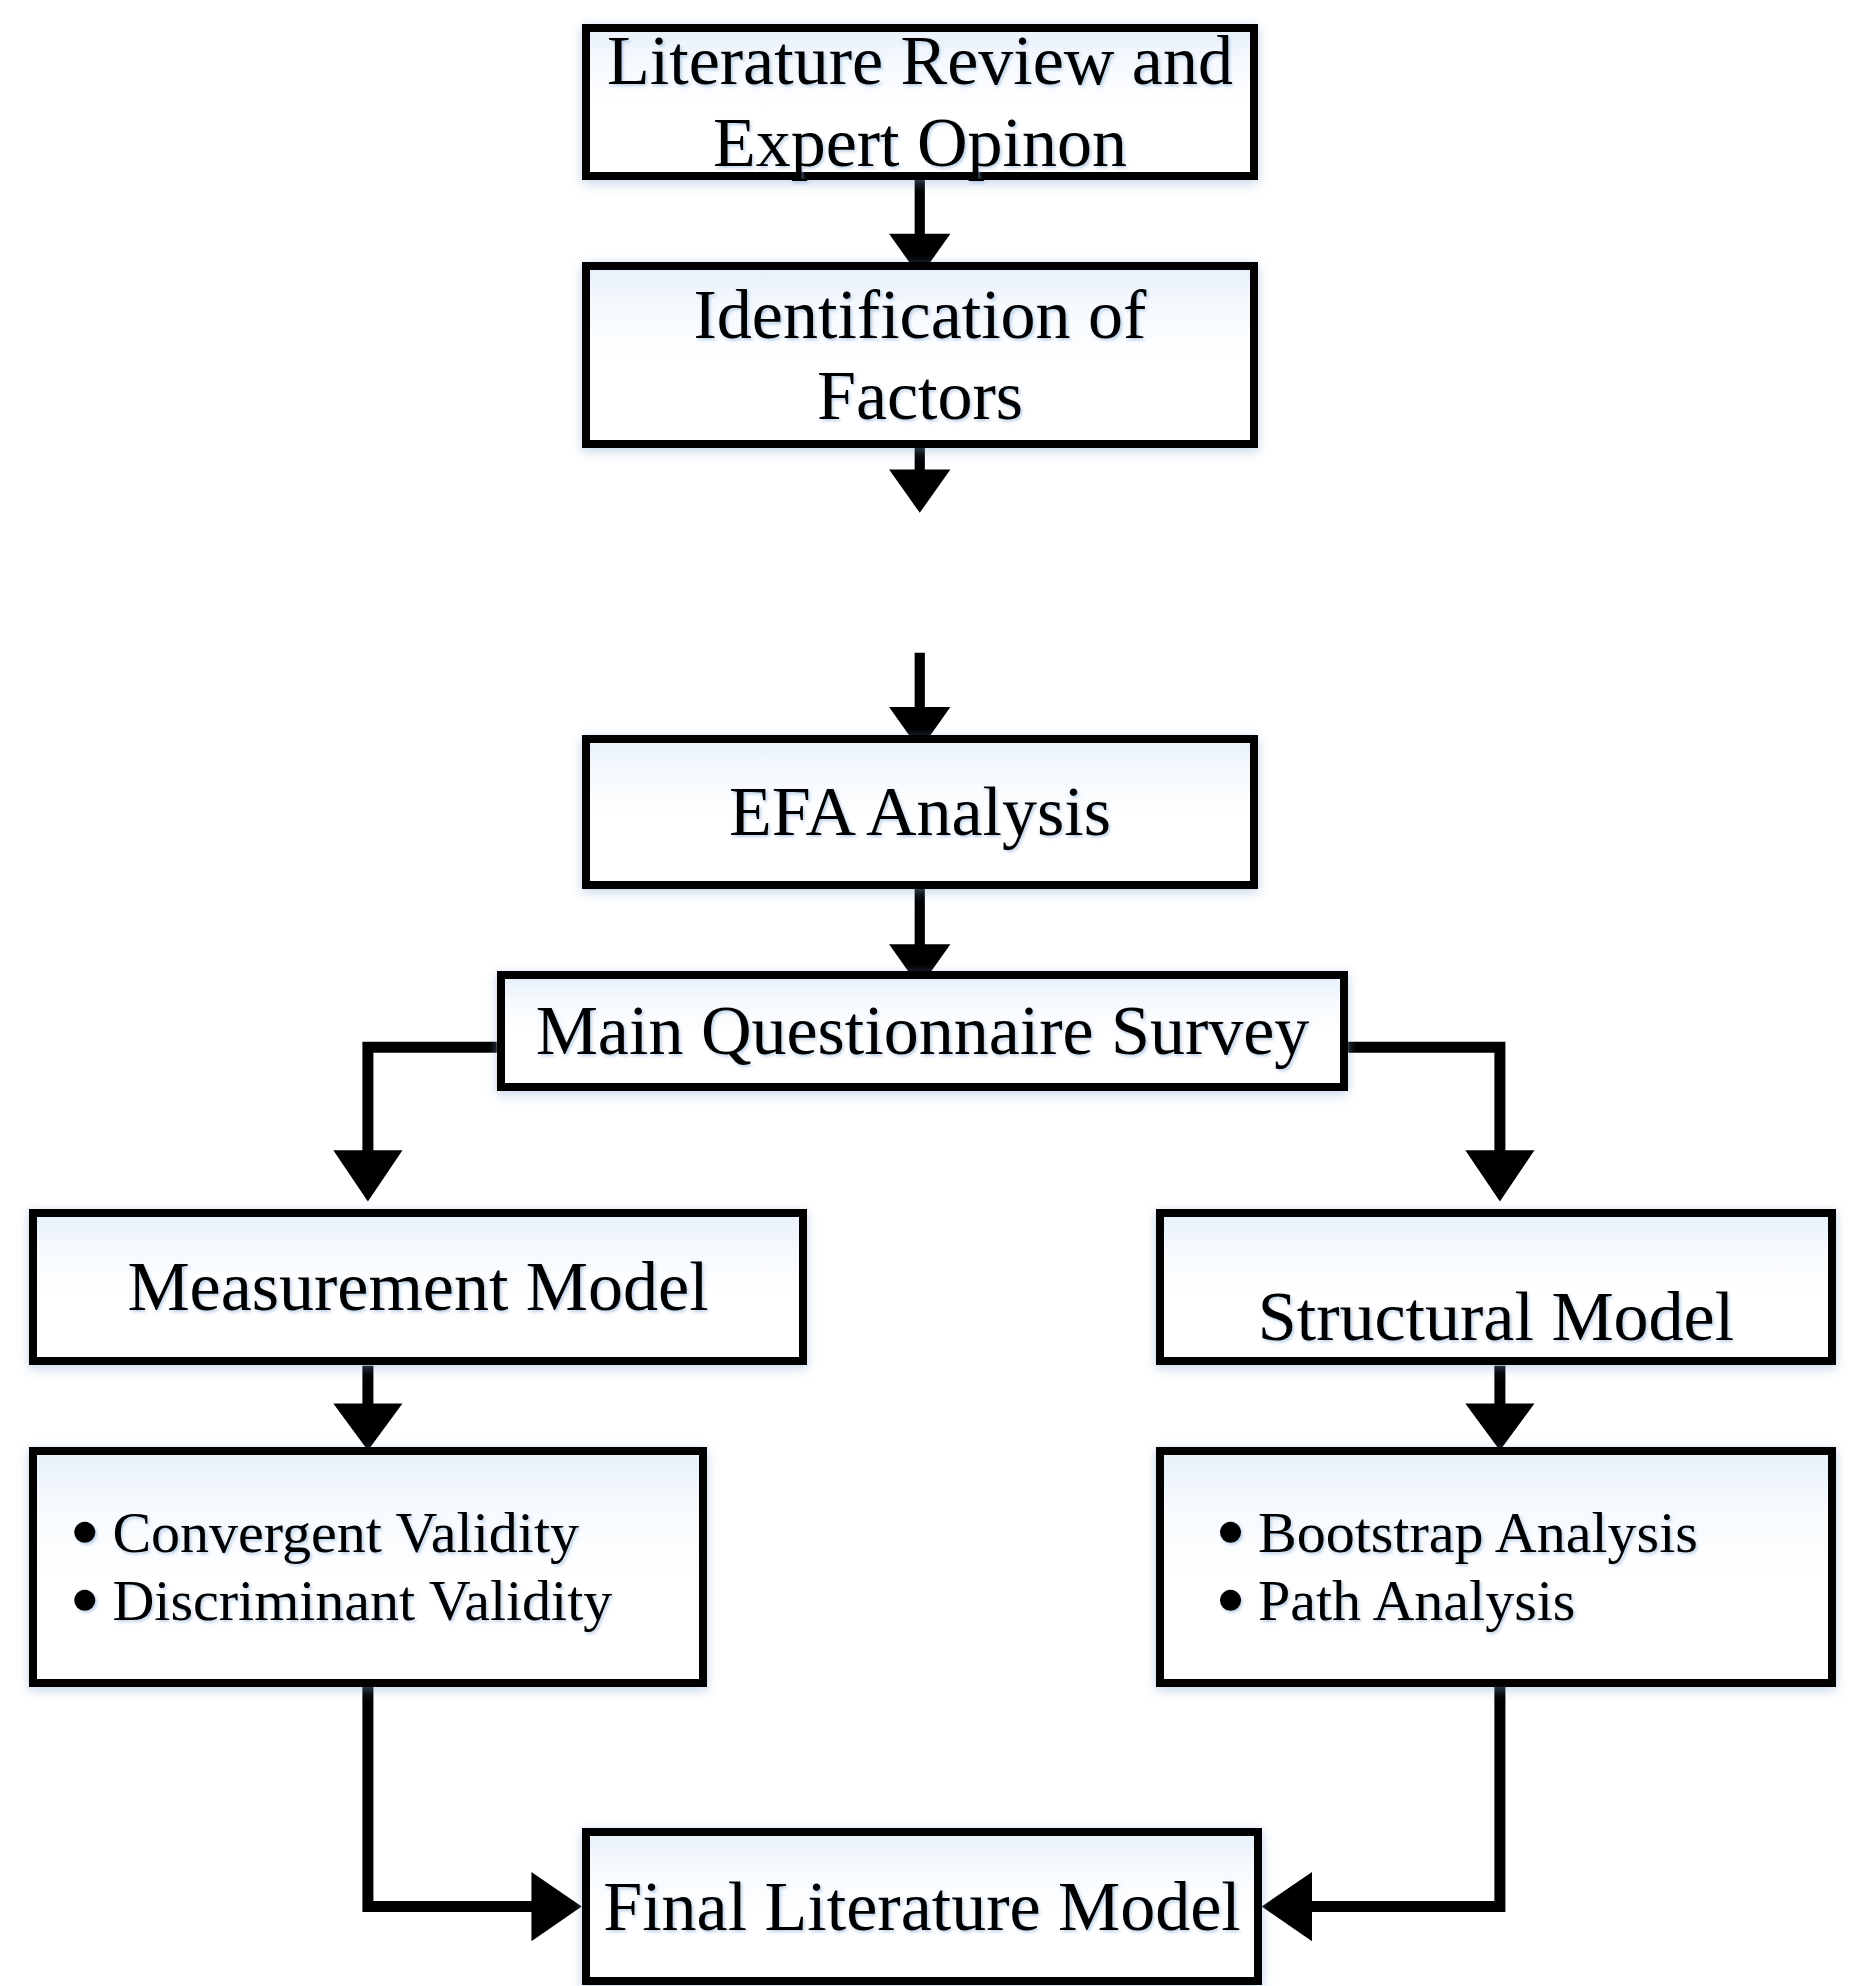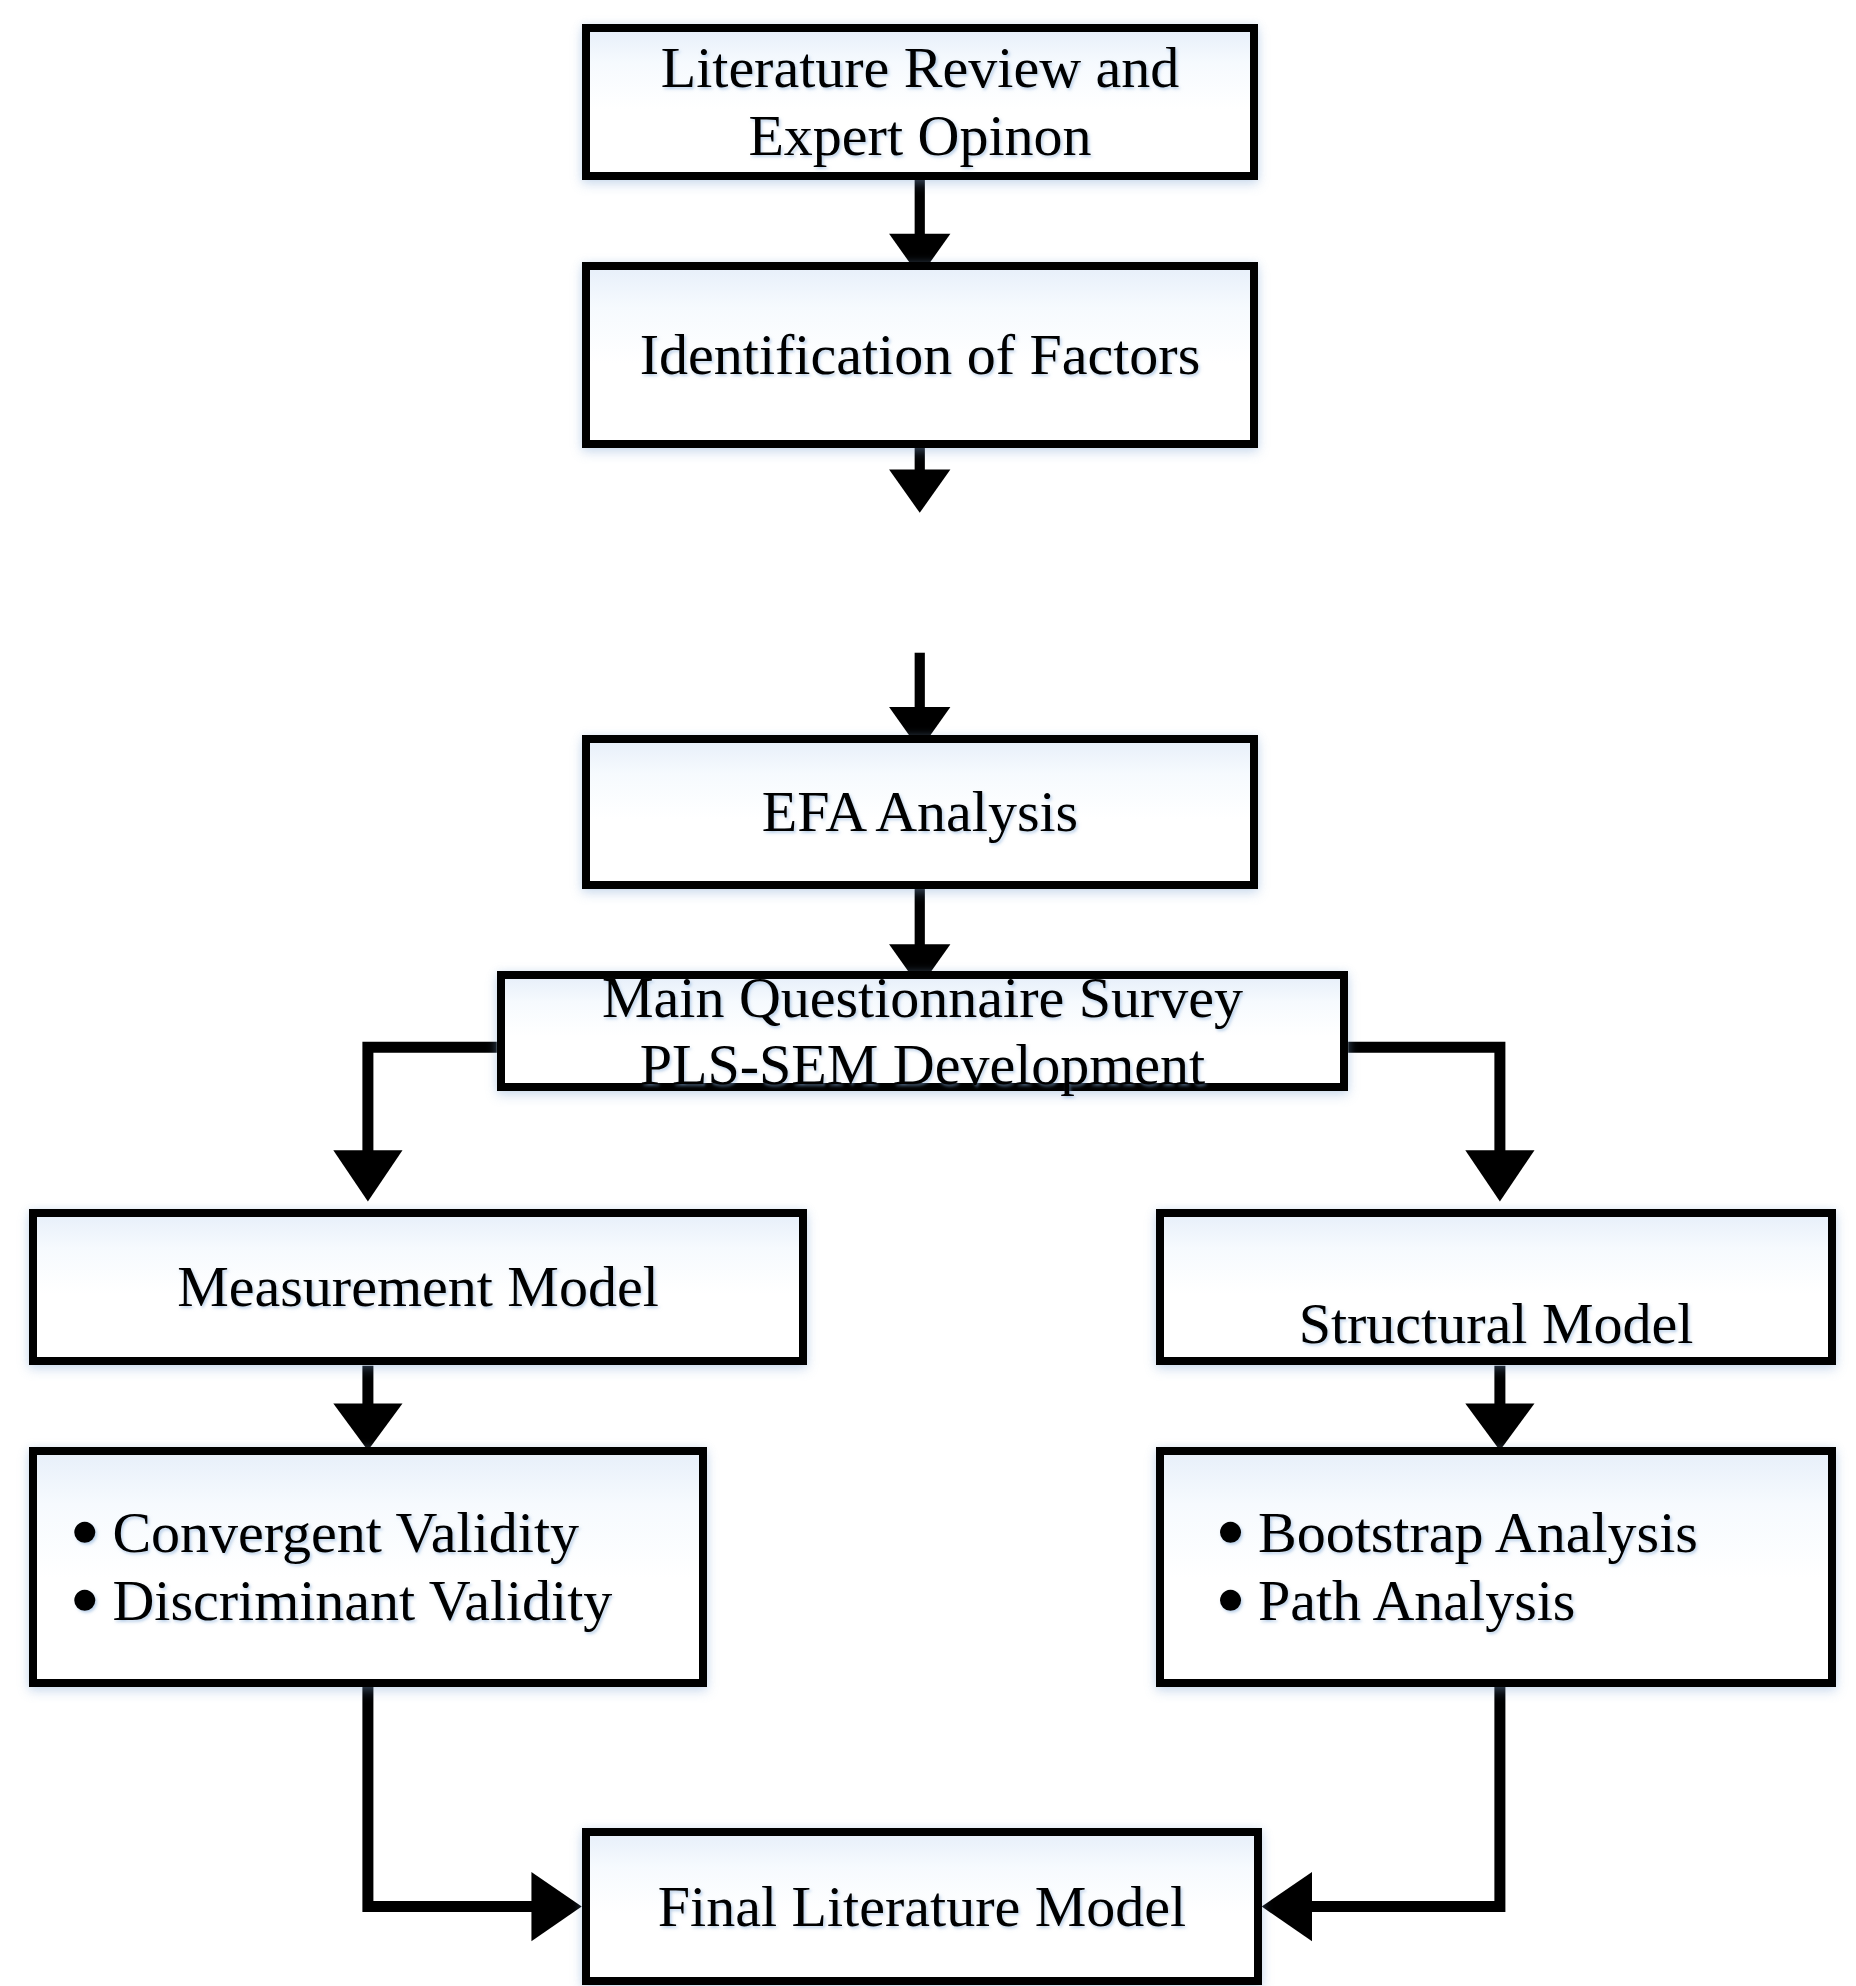--- a/index.html
+++ b/index.html
@@ -41,21 +41,21 @@
   .node .label {
     display: block;
     width: 100%;
     padding: 0 11px;
     box-sizing: border-box;
     text-shadow: 1.6px 2.4px 3.1px rgba(130,170,215,0.55);
   }
   .node .label .line {
     display: block;
   }
-  .t-big { font-size: 58px; }
+  .t-big { font-size: 70px; }
 
   .bullets {
     display: block;
     width: 100%;
     box-sizing: border-box;
     padding: 0 7.9px 0 20.4px;
     text-align: left;
   }
   .bullets .bullet-row {
     display: flex;
@@ -155,21 +155,20 @@
 
   <div class="node" style="left:582px; top:735px; width:676px; height:154px;justify-content:center;">
     <span class="label t-big">
       <span class="line">EFA Analysis</span>
     </span>
   </div>
 
   <div class="node" style="left:497px; top:971px; width:851px; height:120px;">
     <span class="label t-big">
       <span class="line">Main Questionnaire Survey</span>
-      <span class="line">PLS-SEM Development</span>
     </span>
   </div>
 
   <div class="node" style="left:29px; top:1209px; width:778px; height:156px;">
     <span class="label t-big">
       <span class="line">Measurement Model</span>
     </span>
   </div>
 
   <div class="node" style="left:1156px; top:1209px; width:680px; height:156px;align-items:flex-end;">

